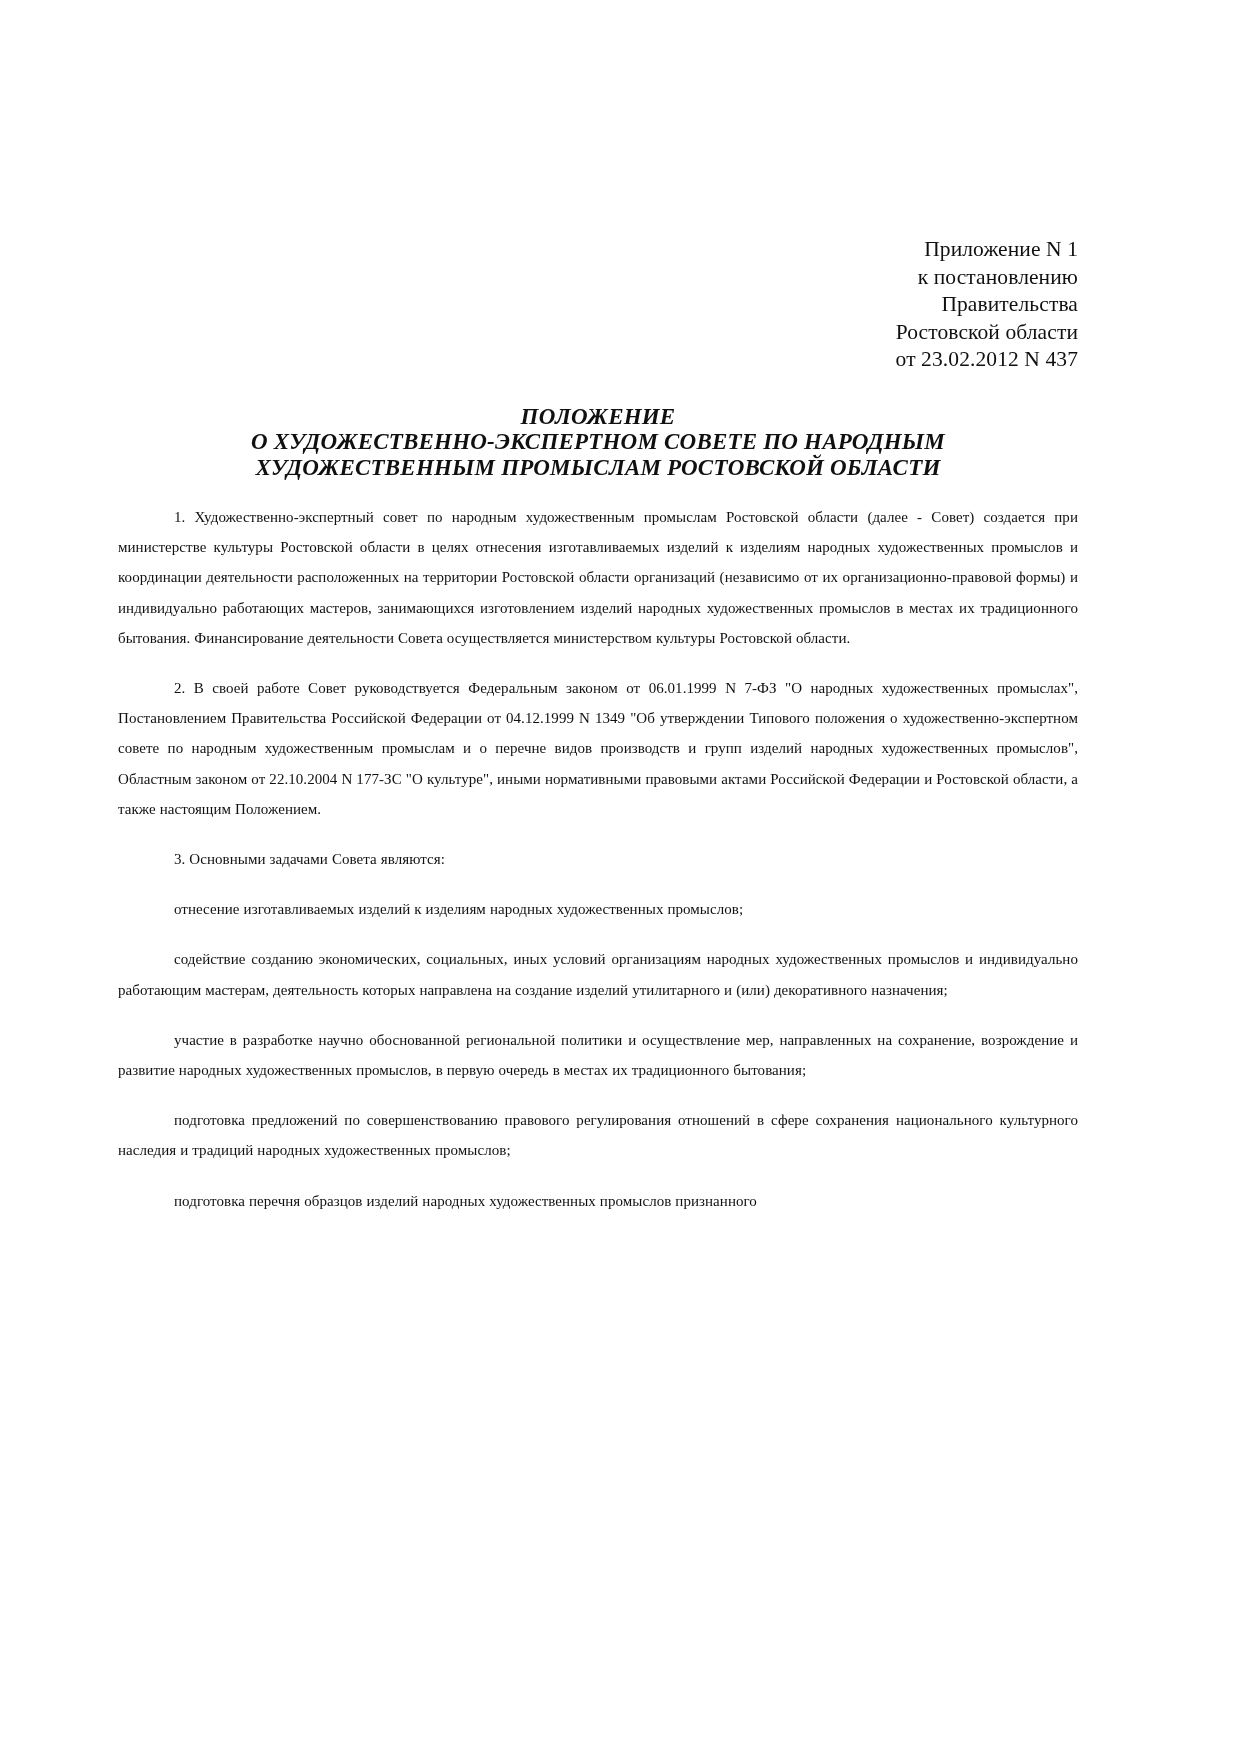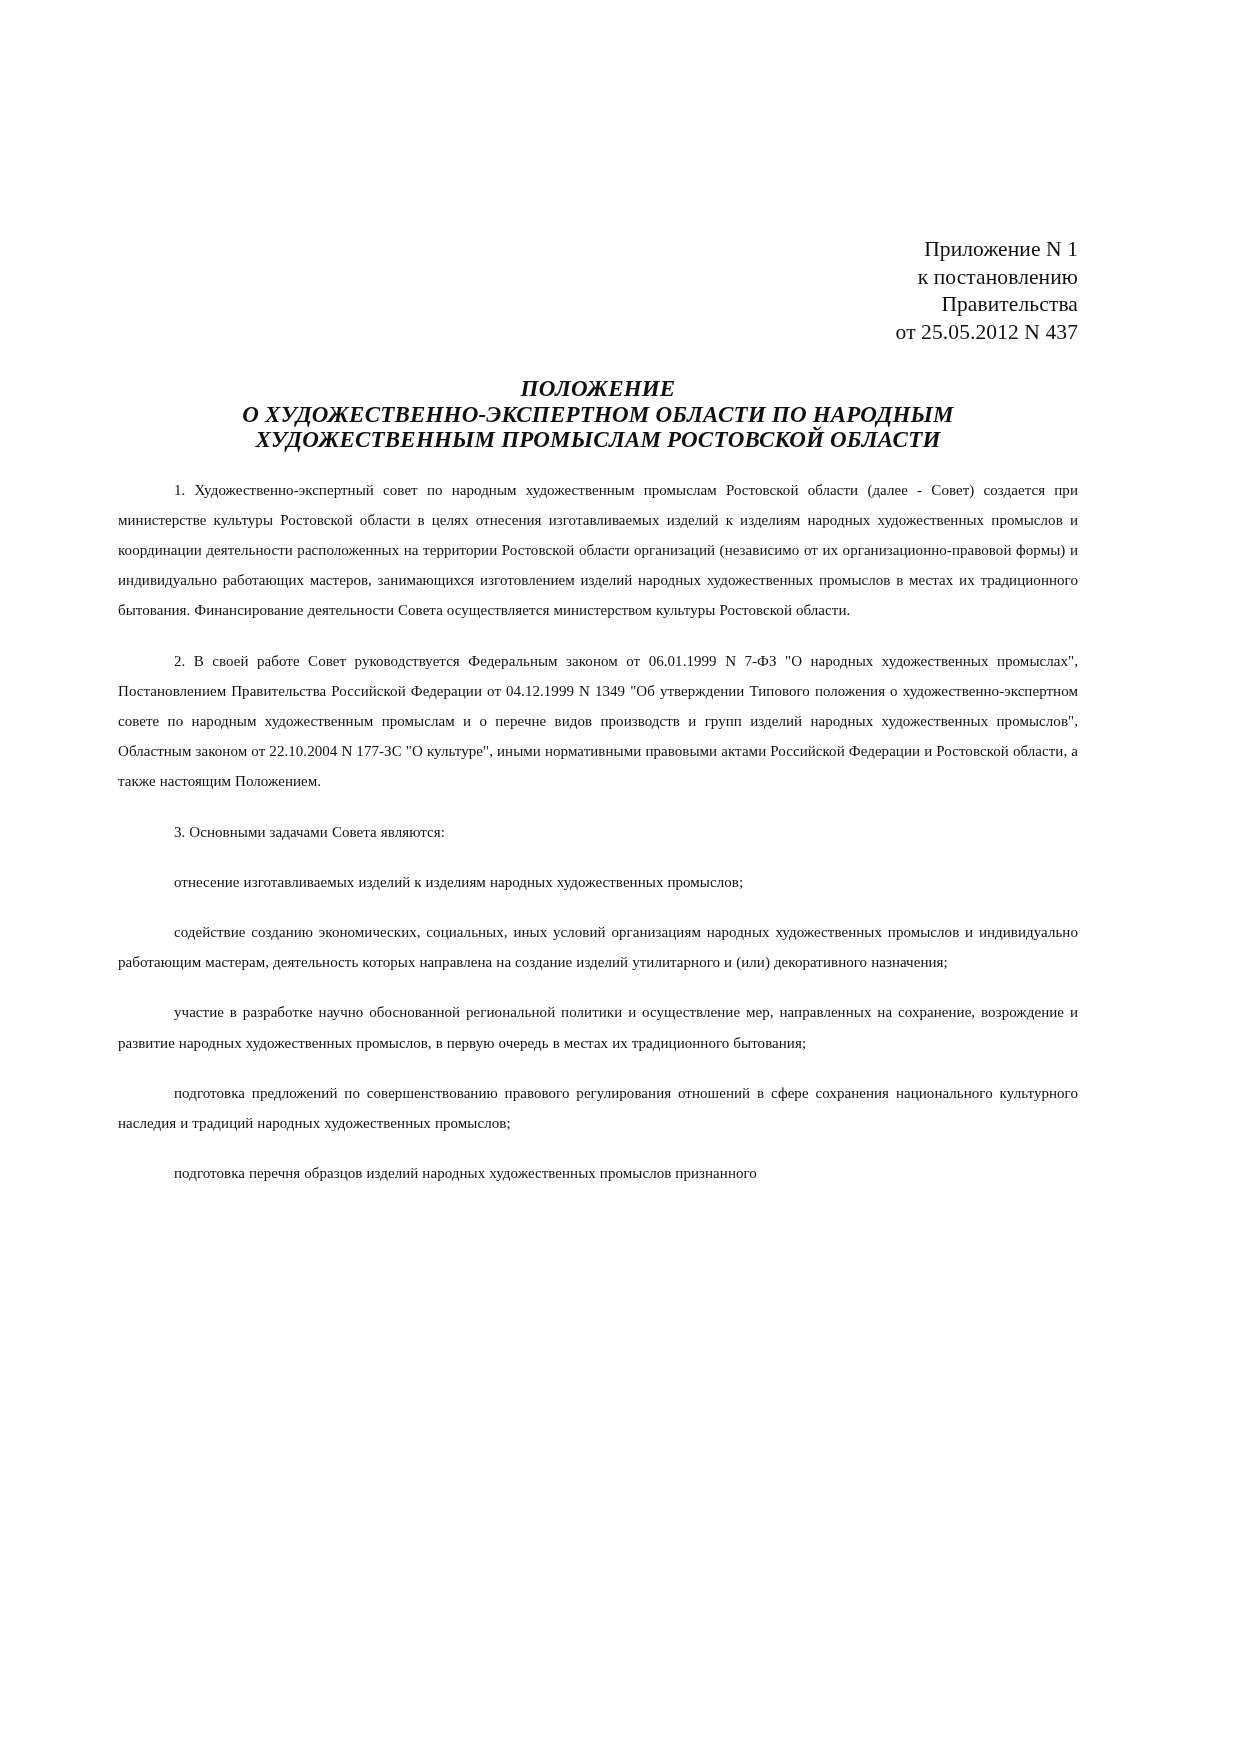--- a/index.html
+++ b/index.html
@@ -80,26 +80,27 @@
 </head>
 <body>
 
 <div class="page">
   <div class="content">
 
     <div class="doc-header">
       <span class="hline">Приложение N 1</span>
       <span class="hline">к постановлению</span>
       <span class="hline">Правительства</span>
-      <span class="hline">от 25.05.2012 N 437</span>
+      <span class="hline">Ростовской области</span>
+      <span class="hline">от 23.02.2012 N 437</span>
     </div>
 
     <div class="doc-title">
       <span class="tline tline-1">ПОЛОЖЕНИЕ</span>
-      <span class="tline tline-2">О ХУДОЖЕСТВЕННО-ЭКСПЕРТНОМ ОБЛАСТИ ПО НАРОДНЫМ</span>
+      <span class="tline tline-2">О ХУДОЖЕСТВЕННО-ЭКСПЕРТНОМ СОВЕТЕ ПО НАРОДНЫМ</span>
       <span class="tline tline-3">ХУДОЖЕСТВЕННЫМ ПРОМЫСЛАМ РОСТОВСКОЙ ОБЛАСТИ</span>
     </div>
 
     <div class="body-block">
       <p class="para">1. Художественно-экспертный совет по народным художественным промыслам Ростовской области (далее - Совет) создается при министерстве культуры Ростовской области в целях отнесения изготавливаемых изделий к изделиям народных художественных промыслов и координации деятельности расположенных на территории Ростовской области организаций (независимо от их организационно-правовой формы) и индивидуально работающих мастеров, занимающихся изготовлением изделий народных художественных промыслов в местах их традиционного бытования. Финансирование деятельности Совета осуществляется министерством культуры Ростовской области.</p>
       <p class="para">2. В своей работе Совет руководствуется Федеральным законом от 06.01.1999 N 7-ФЗ "О народных художественных промыслах", Постановлением Правительства Российской Федерации от 04.12.1999 N 1349 "Об утверждении Типового положения о художественно-экспертном совете по народным художественным промыслам и о перечне видов производств и групп изделий народных художественных промыслов", Областным законом от 22.10.2004 N 177-ЗС "О культуре", иными нормативными правовыми актами Российской Федерации и Ростовской области, а также настоящим Положением.</p>
       <p class="para">3. Основными задачами Совета являются:</p>
       <p class="para">отнесение изготавливаемых изделий к изделиям народных художественных промыслов;</p>
       <p class="para">содействие созданию экономических, социальных, иных условий организациям народных художественных промыслов и индивидуально работающим мастерам, деятельность которых направлена на создание изделий утилитарного и (или) декоративного назначения;</p>
       <p class="para">участие в разработке научно обоснованной региональной политики и осуществление мер, направленных на сохранение, возрождение и развитие народных художественных промыслов, в первую очередь в местах их традиционного бытования;</p>

